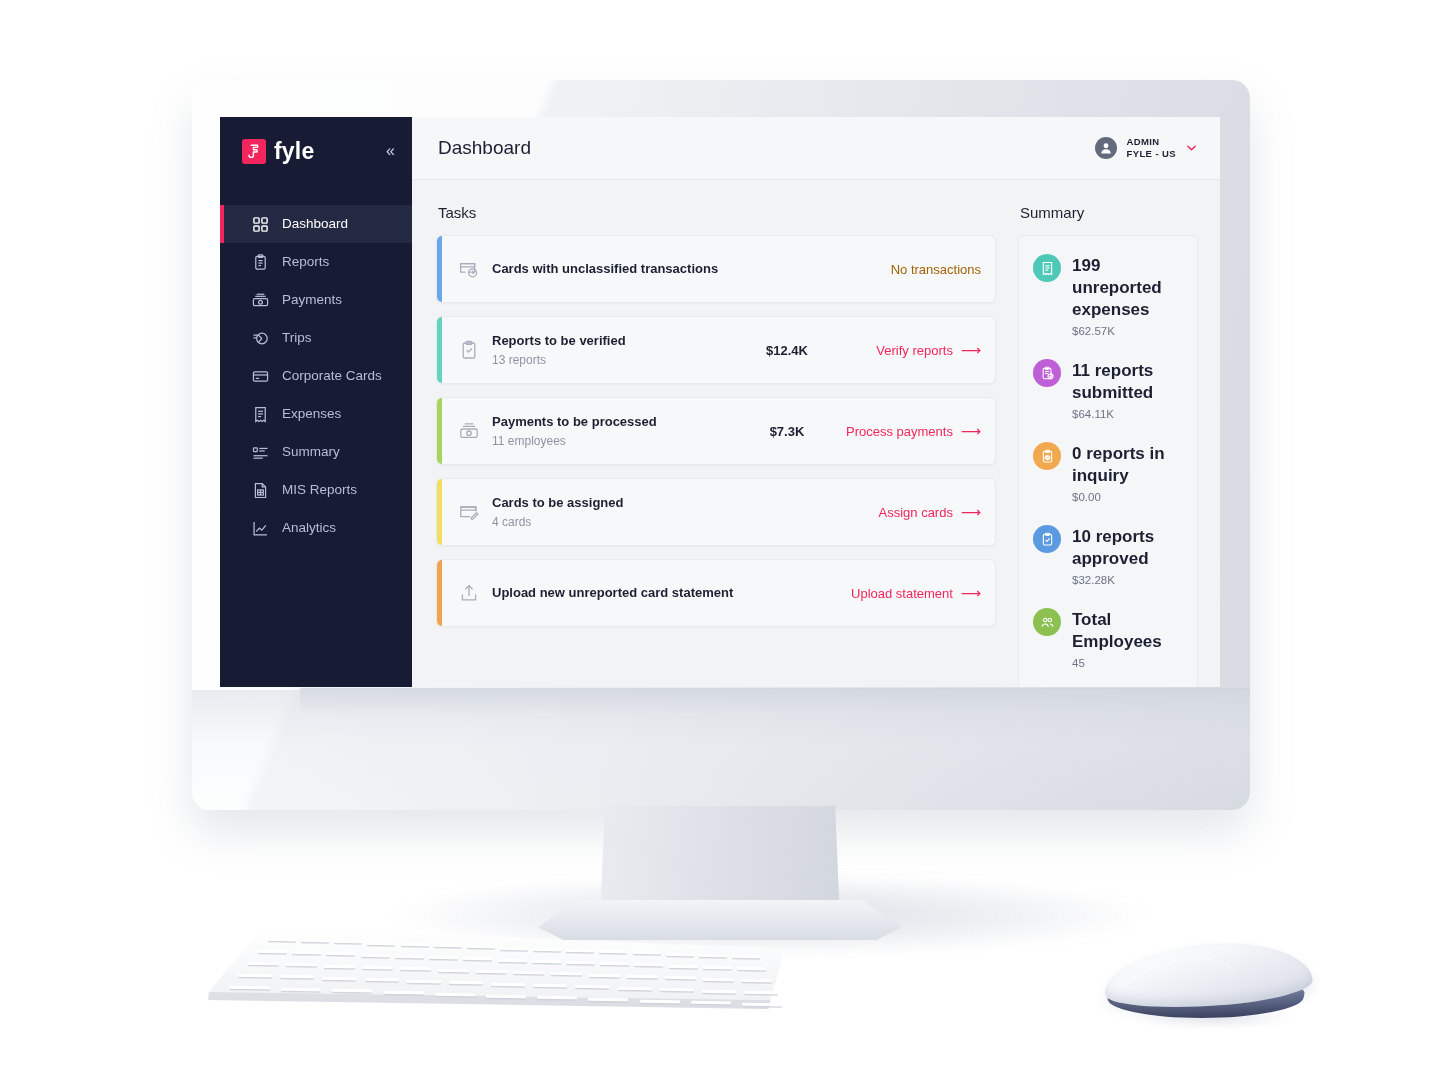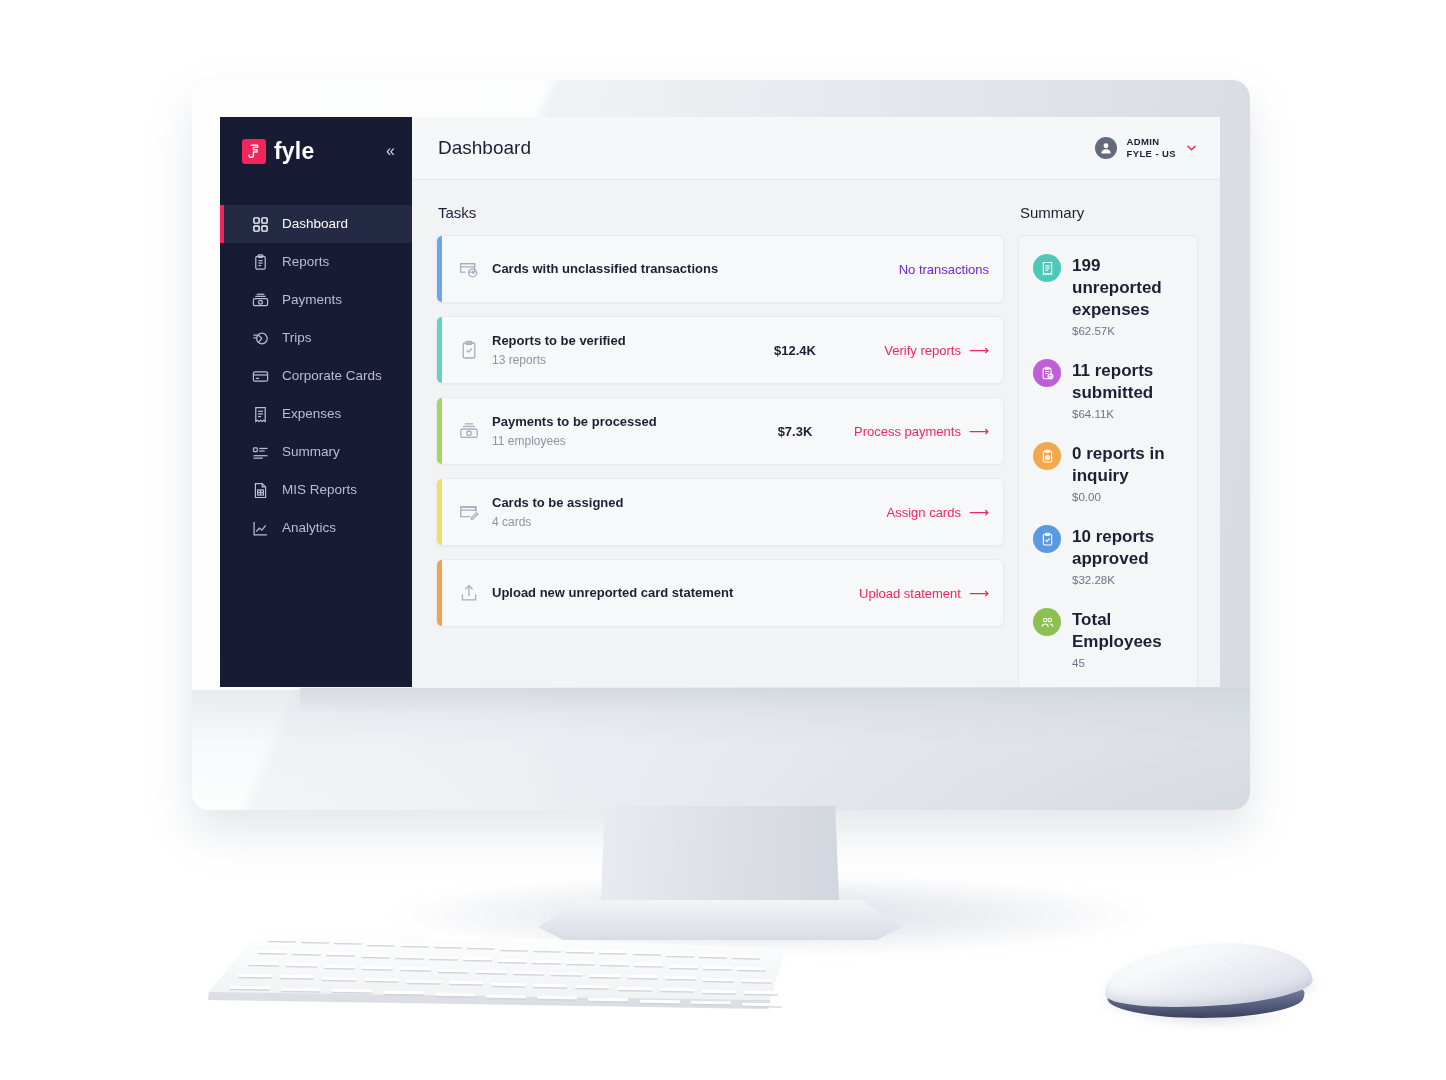--- a/index.html
+++ b/index.html
@@ -104,21 +104,21 @@
   .profile{margin-left:auto;display:flex;align-items:center;cursor:pointer;}
   .avatar{
     width:22px;height:22px;border-radius:50%;background:#636a7c;flex:none;
     display:flex;align-items:center;justify-content:center;
   }
   .profile-txt{margin-left:9px;line-height:1.25;}
   .profile-role{font-size:9.5px;font-weight:700;color:#1c2033;letter-spacing:.4px;}
   .profile-org{font-size:9.5px;font-weight:700;color:#1c2033;letter-spacing:.4px;}
   .caret{margin-left:11px;color:#f2265c;font-size:9px;line-height:1;}
 
-  .content{display:flex;padding:24px 22px 0 24px;gap:14px;}
+  .content{display:flex;padding:24px 22px 0 24px;gap:22px;}
   .tasks-col{flex:1;min-width:0;}
   .summary-col{width:180px;flex:none;}
 
   .section-title{font-size:15px;color:#1c2033;margin:0 0 14px 2px;font-weight:400;}
 
   .task-card{
     position:relative;background:#f7f8f9;border:1px solid #e8eaee;
     border-radius:6px;margin-bottom:13px;overflow:hidden;
     display:flex;align-items:center;min-height:46px;padding:10px 14px 10px 0;
     box-shadow:0 1px 2px rgba(60,70,100,.045);cursor:pointer;
@@ -127,21 +127,21 @@
   .task-ico{width:20px;height:20px;margin:0 13px 0 22px;flex:none;color:#a9adbb;display:block;}
   .task-texts{flex:1;min-width:0;}
   .task-title{font-size:13px;color:#1c2033;font-weight:700;line-height:1.25;}
   .task-sub{font-size:12px;color:#8d93a6;margin-top:4px;line-height:1.2;}
   .task-amount{font-size:13px;color:#1c2033;font-weight:700;width:92px;text-align:center;flex:none;}
   .task-action{
     font-size:13px;color:#f2265c;font-weight:400;white-space:nowrap;
     display:flex;align-items:center;gap:8px;justify-content:flex-end;
     width:148px;flex:none;cursor:pointer;
   }
-  .task-action.status{color:#6d28d9;}
+  .task-action.status{color:#a16207;}
   .arrow{font-size:14px;line-height:1;}
 
   
   .summary-card{
     background:#f5f6f8;border:1px solid #e8eaee;border-radius:6px;
     padding:18px 14px 20px 14px;
   }
   .sum-item{display:flex;align-items:flex-start;margin-bottom:20px;}
   .sum-item:last-child{margin-bottom:0;}
   .sum-ico{

